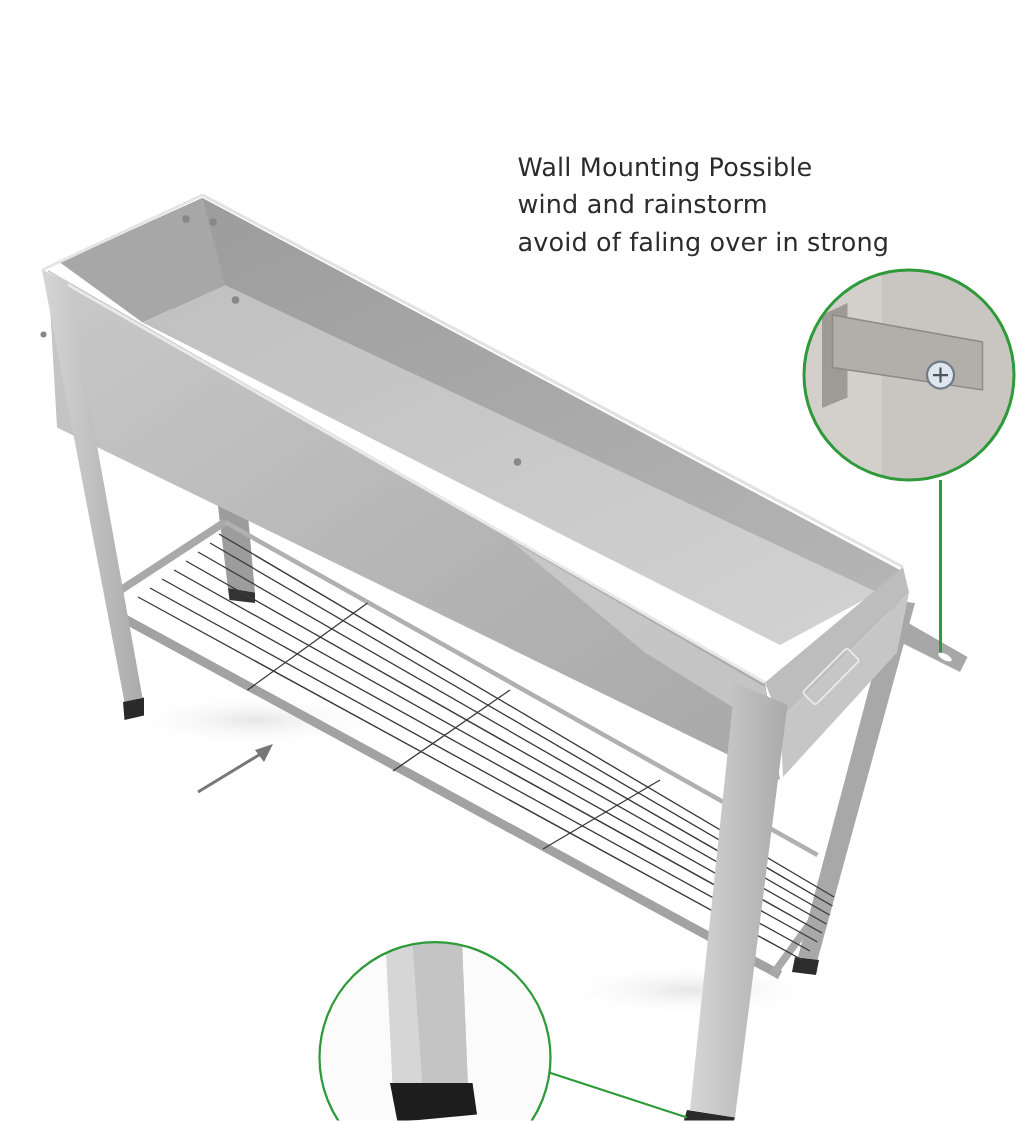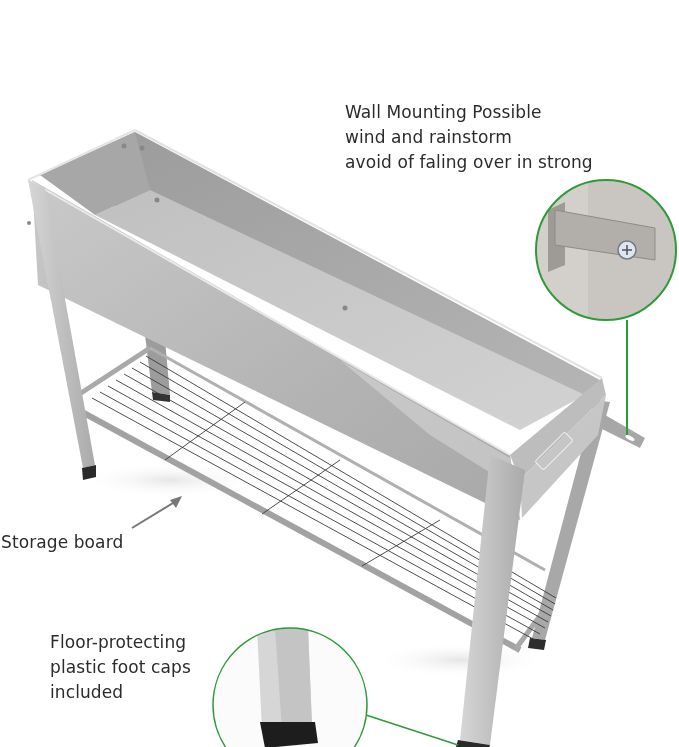--- a/index.html
+++ b/index.html
@@ -155,16 +155,14 @@
         <polygon points="275,588 308,588 312,685 282,690" fill="#c4c4c4"></polygon>
         <polygon points="260,682 315,682 318,703 265,708" fill="#1d1d1d"></polygon>
       </g>
       <circle cx="290" cy="665" r="77" fill="none" stroke="#2e9a3a" stroke-width="1.5"></circle>
       <line x1="366" y1="675" x2="458" y2="705" stroke="#2e9a3a" stroke-width="1.5"></line>
     </g>
   </svg>
 
   <div class="label lbl-wall"><div>Wall Mounting Possible</div><div>wind and rainstorm</div><div>avoid of faling over in strong</div></div>
 
-  <div class="label lbl-storage">Storage board</div>
 
-  <div class="label lbl-foot"><div>Floor-protecting</div><div>plastic foot caps</div><div>included</div></div>
 </div>
 
 </body></html>

